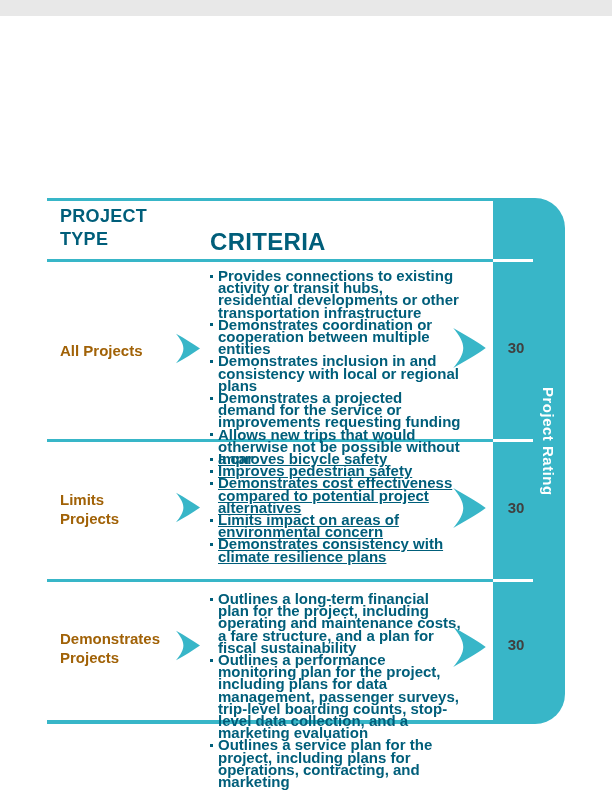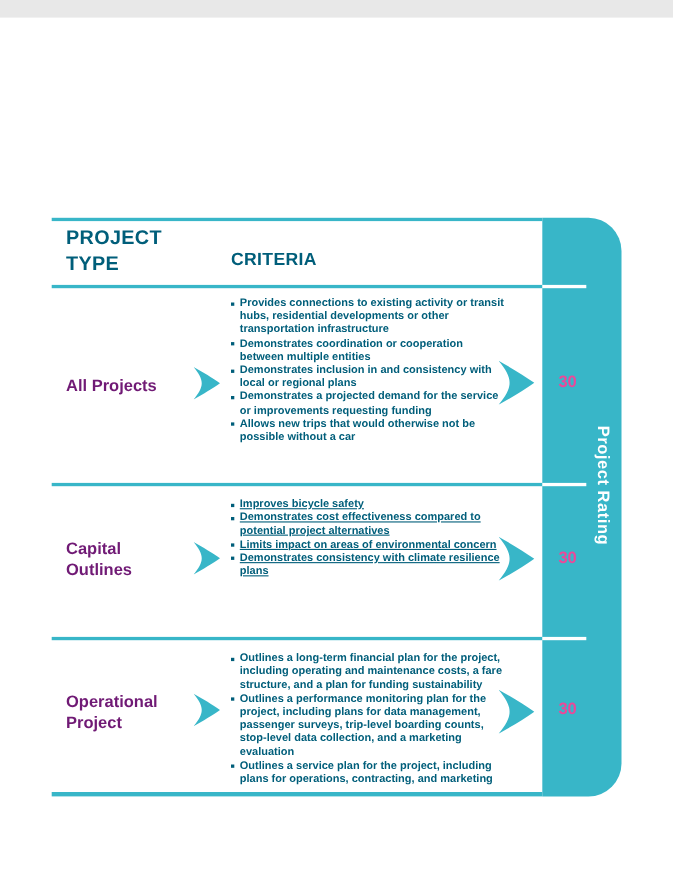--- a/index.html
+++ b/index.html
@@ -15,35 +15,35 @@
   .hline { position:absolute; background:#38b6c8; height:3px; }
   .hline-white { position:absolute; background:#ffffff; height:3px; z-index:3; }
 
   .header-col1 {
     position:absolute; left:60px; top:189px; width:135px;
     font-size:18px; font-weight:bold; color:#005e7a; line-height:1.3;
     letter-spacing:0.3px;
   }
   .header-col2 {
     position:absolute; left:210px; top:212px;
-    font-size:16px; font-weight:bold; color:#005e7a; letter-spacing:0.3px;
+    font-size:24px; font-weight:bold; color:#005e7a; letter-spacing:0.3px;
   }
 
   .row-label {
     position:absolute; left:60px; width:105px;
-    font-size:15px; font-weight:bold; color:#701a75; line-height:1.28;
+    font-size:15px; font-weight:bold; color:#a16207; line-height:1.28;
   }
   .label-1 { top:325px; }
   .label-2 { top:474px; }
   .label-3 { top:613px; }
 
   .criteria-list {
     position:absolute; left:209px; width:252px;
     margin:0; padding:0; list-style:none;
-    font-size:10px; font-weight:bold; color:#005e7a; line-height:12.2px;
+    font-size:15px; font-weight:bold; color:#005e7a; line-height:12.2px;
   }
   .list-1 { top:254px; }
   .list-2 { top:437px;text-decoration:underline; }
   .list-3 { top:577px; }
   .criteria-list li { position:relative; padding-left:9px; }
   .criteria-list li::before {
     content:""; position:absolute; left:1px; top:4.5px;
     width:3px; height:3px; background:#005e7a;
   }
 
@@ -56,21 +56,21 @@
   .arrow-lg-3 { left:453px; top:611px; }
 
   .rating-pill {
     position:absolute; left:493px; top:182px; width:72px; height:526px;
     background:#38b6c8;
     border-radius:0 30px 30px 0;
     z-index:1;
   }
   .rating-value {
     position:absolute; left:493px; width:46px; text-align:center;
-    font-size:15px; font-weight:bold; color:#ec4899; z-index:2;
+    font-size:15px; font-weight:bold; color:#404040; z-index:2;
   }
   .rating-1 { top:323px; }
   .rating-2 { top:483px; }
   .rating-3 { top:620px; }
   .rating-sidebar-label {
     position:absolute; left:540px; top:371px;
     writing-mode:vertical-rl;
     font-size:15px; font-weight:bold; color:#ffffff;
     letter-spacing:0.5px; z-index:2;
   }
@@ -104,41 +104,42 @@
     <li>Demonstrates coordination or cooperation between multiple entities</li>
     <li>Demonstrates inclusion in and consistency with local or regional plans</li>
     <li>Demonstrates a projected demand for the service or improvements requesting funding</li>
     <li>Allows new trips that would otherwise not be possible without a car</li>
   </ul>
   <svg class="arrow arrow-lg-1" width="33" height="40" viewBox="0 0 26 32">
     <path d="M0 0 C9 5 19 11 26 16 C19 21 9 27 0 32 C5 26 8 21 8 16 C8 11 5 6 0 0 Z" fill="#38b6c8"></path>
   </svg>
   <div class="rating-value rating-1">30</div>
 
-  <div class="row-label label-2">Capital Outlines</div>
+  <div class="row-label label-2">Limits Projects</div>
   <svg class="arrow arrow-sm-2" width="24" height="31" viewBox="0 0 26 32">
     <path d="M0 0 C9 5 19 11 26 16 C19 21 9 27 0 32 C5 26 8 21 8 16 C8 11 5 6 0 0 Z" fill="#38b6c8"></path>
   </svg>
   <ul class="criteria-list list-2">
     <li>Improves bicycle safety</li>
+    <li>Improves pedestrian safety</li>
     <li>Demonstrates cost effectiveness compared to potential project alternatives</li>
     <li>Limits impact on areas of environmental concern</li>
     <li>Demonstrates consistency with climate resilience plans</li>
   </ul>
   <svg class="arrow arrow-lg-2" width="33" height="40" viewBox="0 0 26 32">
     <path d="M0 0 C9 5 19 11 26 16 C19 21 9 27 0 32 C5 26 8 21 8 16 C8 11 5 6 0 0 Z" fill="#38b6c8"></path>
   </svg>
   <div class="rating-value rating-2">30</div>
 
-  <div class="row-label label-3">Operational Project</div>
+  <div class="row-label label-3">Demonstrates Projects</div>
   <svg class="arrow arrow-sm-3" width="24" height="31" viewBox="0 0 26 32">
     <path d="M0 0 C9 5 19 11 26 16 C19 21 9 27 0 32 C5 26 8 21 8 16 C8 11 5 6 0 0 Z" fill="#38b6c8"></path>
   </svg>
   <ul class="criteria-list list-3">
-    <li>Outlines a long-term financial plan for the project, including operating and maintenance costs, a fare structure, and a plan for funding sustainability</li>
+    <li>Outlines a long-term financial plan for the project, including operating and maintenance costs, a fare structure, and a plan for fiscal sustainability</li>
     <li>Outlines a performance monitoring plan for the project, including plans for data management, passenger surveys, trip-level boarding counts, stop-level data collection, and a marketing evaluation</li>
     <li>Outlines a service plan for the project, including plans for operations, contracting, and marketing</li>
   </ul>
   <svg class="arrow arrow-lg-3" width="33" height="40" viewBox="0 0 26 32">
     <path d="M0 0 C9 5 19 11 26 16 C19 21 9 27 0 32 C5 26 8 21 8 16 C8 11 5 6 0 0 Z" fill="#38b6c8"></path>
   </svg>
   <div class="rating-value rating-3">30</div>
 
 </div>
 

